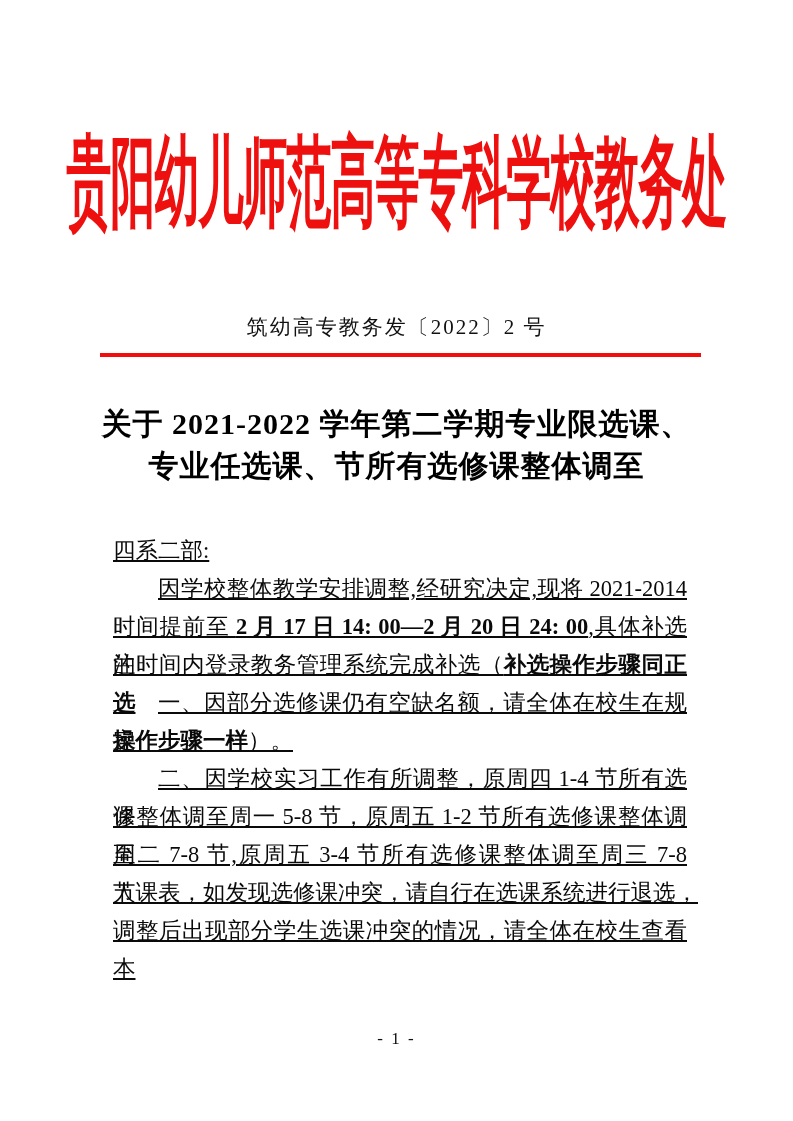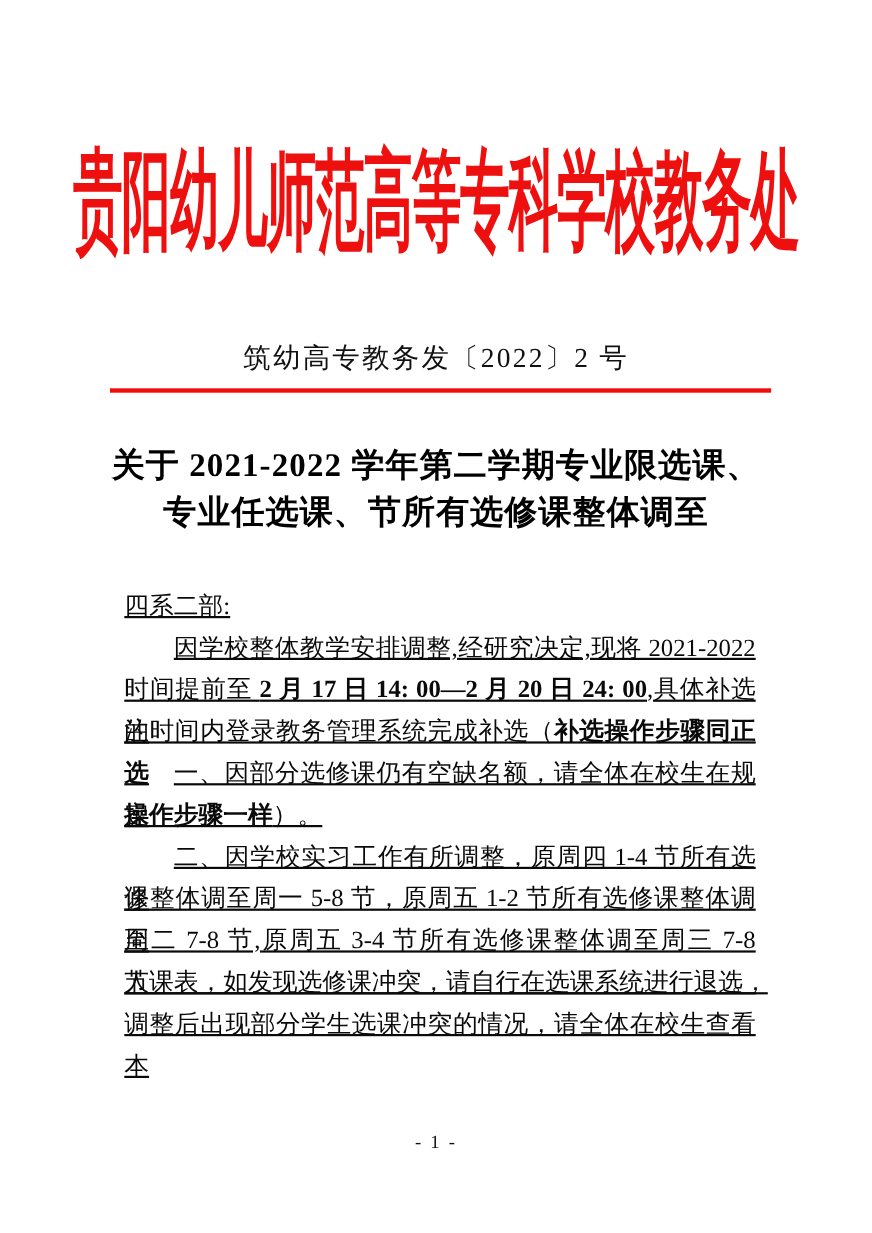--- a/index.html
+++ b/index.html
@@ -37,21 +37,21 @@
     transform: scaleY(2.2);
     transform-origin: center center;
   }
   
   .doc-number {
     position: absolute;
     top: 315px;
     left: 0;
     width: 100%;
     text-align: center;
-    font-size: 25px;
+    font-size: 21px;
     line-height: 24px;
     letter-spacing: 2px;
     color: #111111;
   }
   
   .red-line {
     position: absolute;
     top: 353px;
     left: 100px;
     width: 601px;
@@ -125,21 +125,21 @@
 
   <div class="red-line"></div>
 
   <div class="doc-title">
     <div>关于 2021-2022 学年第二学期专业限选课、</div>
     <div>专业任选课、节所有选修课整体调至</div>
   </div>
 
   <div class="body-block" id="body-block">
       <div class="body-line"><span>四系二部:</span></div>
-      <div class="body-line indent fill"><span>因学校整体教学安排调整,经研究决定,现将 2021-2022</span></div>
+      <div class="body-line indent fill"><span>因学校整体教学安排调整,经研究决定,现将 2021-2014</span></div>
       <div class="body-line fill"><span>时间提前至 </span><span class="bold">2 月 17 日 14: 00—2 月 20 日 24: 00</span><span>,具体补选注</span></div>
       <div class="body-line fill"><span>的时间内登录教务管理系统完成补选（</span><span class="bold">补选操作步骤同正选</span></div>
       <div class="body-line indent fill"><span>一、因部分选修课仍有空缺名额，请全体在校生在规定</span></div>
       <div class="body-line"><span class="bold">操作步骤一样</span><span>）。</span></div>
       <div class="body-line indent fill"><span>二、因学校实习工作有所调整，原周四 1-4 节所有选修</span></div>
       <div class="body-line fill"><span>课整体调至周一 5-8 节，原周五 1-2 节所有选修课整体调至</span></div>
       <div class="body-line fill"><span>周二 7-8 节,原周五 3-4 节所有选修课整体调至周三 7-8 节。</span></div>
       <div class="body-line"><span>人课表，如发现选修课冲突，请自行在选课系统进行退选，</span></div>
       <div class="body-line fill"><span>调整后出现部分学生选课冲突的情况，请全体在校生查看本</span></div>
     </div>

